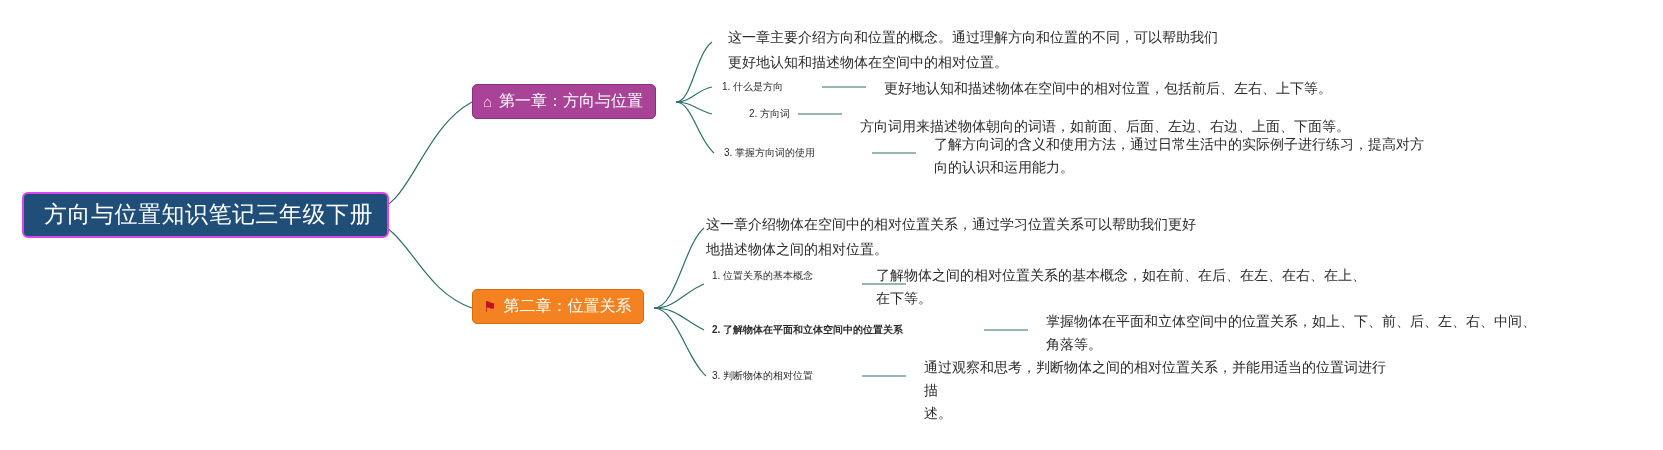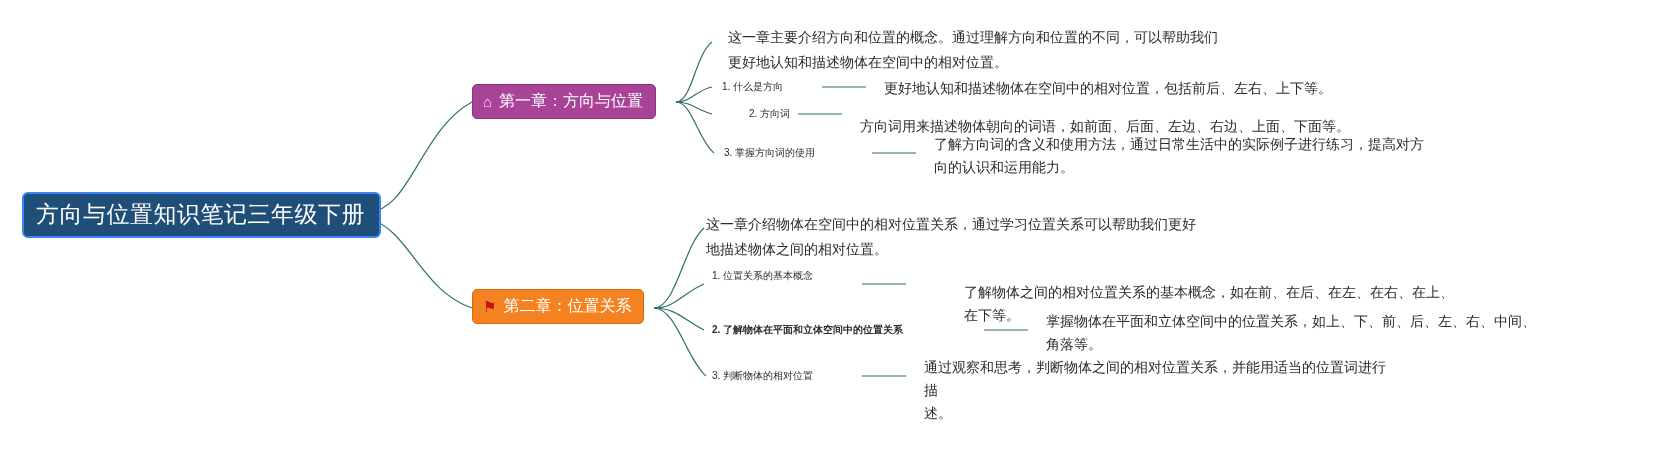--- a/index.html
+++ b/index.html
@@ -31,23 +31,23 @@
     position: absolute;
     box-sizing: border-box;
     white-space: nowrap;
   }
   
   .root-node {
     left: 22px;
     top: 192px;
     background: #1f4e79;
     color: #ffffff;
-    border: 2px solid #3b82f6;
+    border: 2px solid #d946ef;
     border-radius: 6px;
-    padding: 6px 14px 8px 12px;
+    padding: 6px 14px 8px 20px;
     font-size: 23px;
     line-height: 28px;
     letter-spacing: 0.5px;
   }
   
   .chapter-node {
     border-radius: 5px;
     padding: 5px 12px 6px 10px;
     font-size: 16px;
     line-height: 22px;
@@ -168,21 +168,21 @@
   </div>
 
   <div class="node desc" style="left:706px; top:212px; width:520px;">
     <span class="detail-line">这一章介绍物体在空间中的相对位置关系，通过学习位置关系可以帮助我们更好</span>
     <span class="detail-line">地描述物体之间的相对位置。</span>
   </div>
 
   <div class="node topic" style="left:712px; top:266px;text-align:center;">
     <span>1. 位置关系的基本概念</span>
   </div>
-  <div class="node detail" style="left:964px; top:264px; width:520px;margin-top:17px;">
+  <div class="node detail" style="left:876px; top:264px; width:520px;">
     <span class="detail-line">了解物体之间的相对位置关系的基本概念，如在前、在后、在左、在右、在上、</span>
     <span class="detail-line">在下等。</span>
   </div>
 
   <div class="node topic" style="left:712px; top:320px;font-weight:bold;">
     <span>2. 了解物体在平面和立体空间中的位置关系</span>
   </div>
   <div class="node detail" style="left:1046px; top:310px; width:520px;">
     <span class="detail-line">掌握物体在平面和立体空间中的位置关系，如上、下、前、后、左、右、中间、</span>
     <span class="detail-line">角落等。</span>

